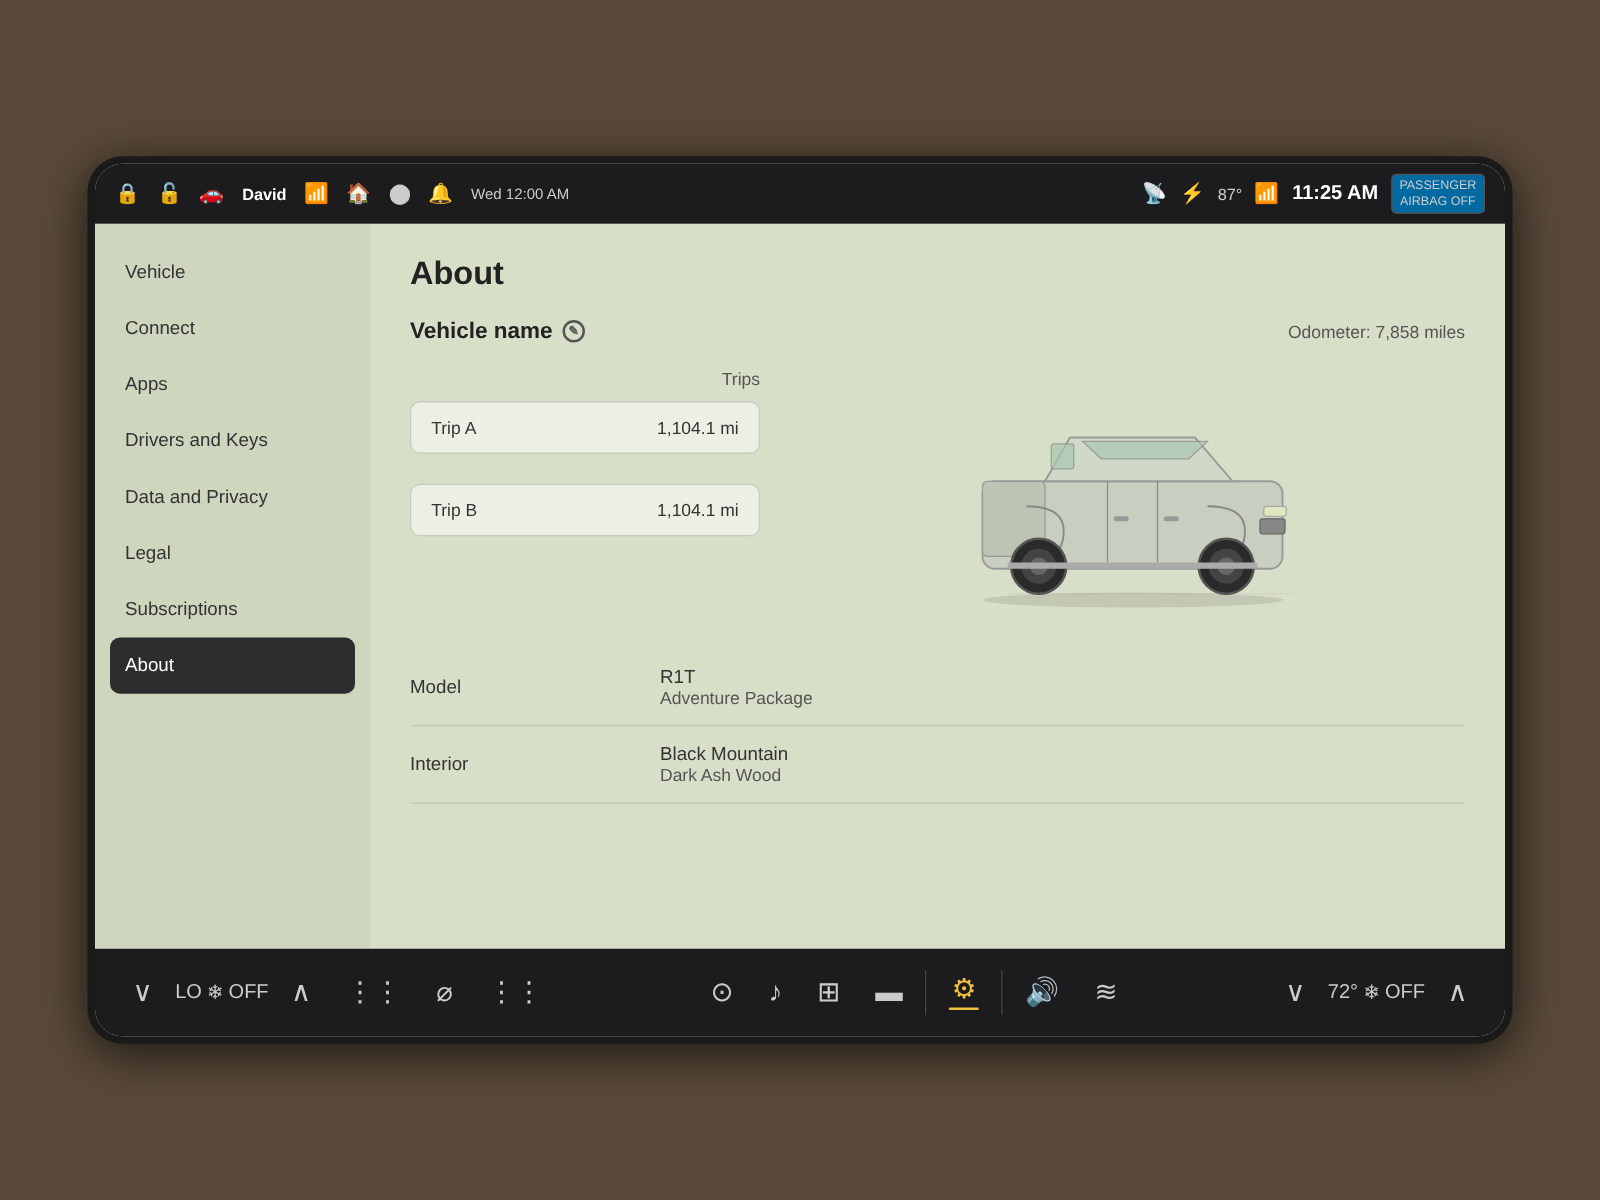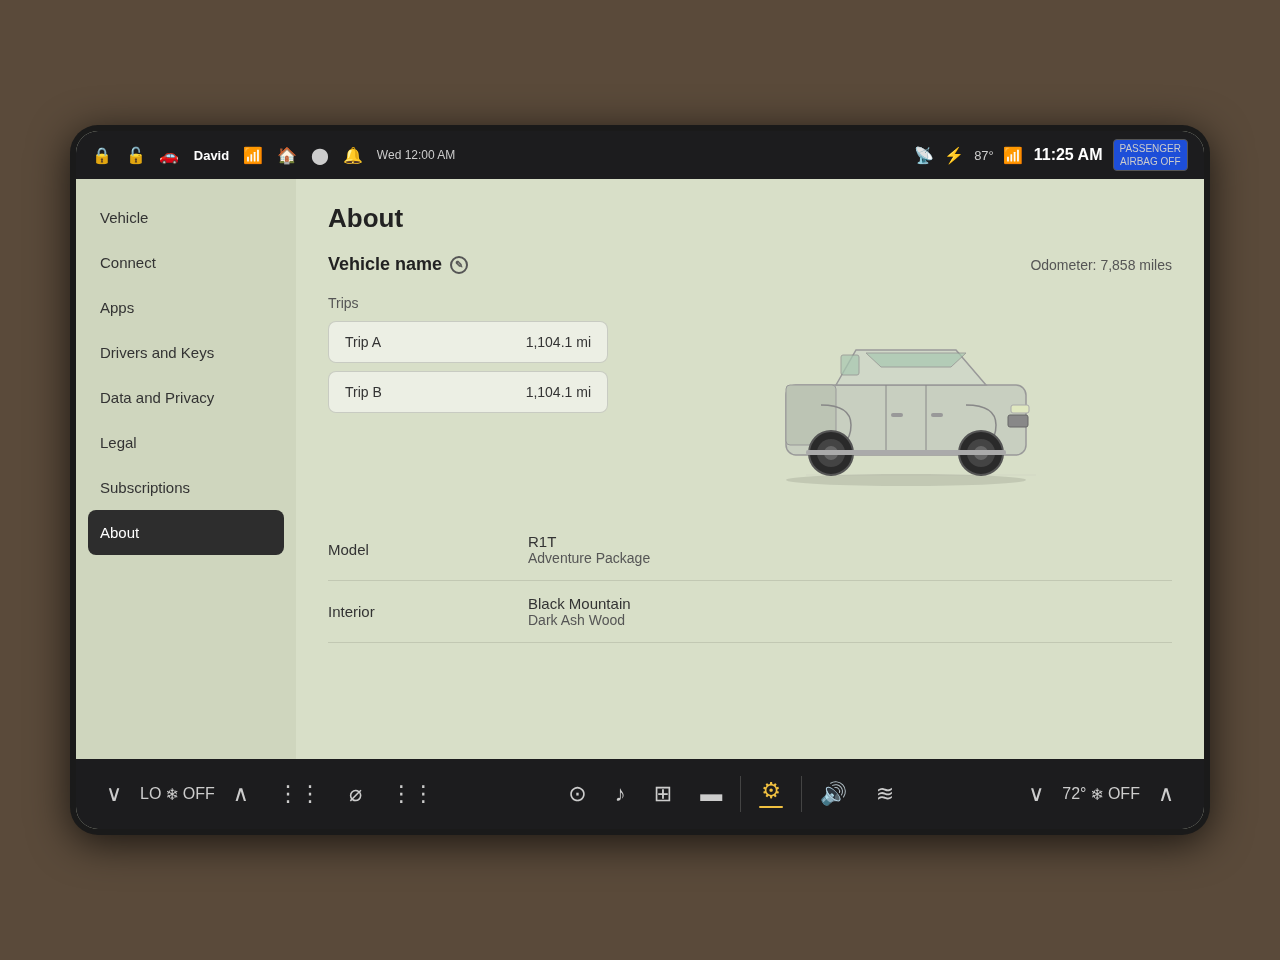--- a/index.html
+++ b/index.html
@@ -75,21 +75,21 @@
     .time-display {
       color: #fff;
       font-size: 16px;
       font-weight: 600;
     }
     .temp-display {
       color: #ccc;
       font-size: 13px;
     }
     .airbag-badge {
-      background: #1d4ed8;
+      background: #0369a1;
       border: 1px solid #555;
       color: #ccc;
       font-size: 10px;
       padding: 2px 6px;
       border-radius: 4px;
       text-align: center;
       line-height: 1.3;
     }
 
     
@@ -165,38 +165,39 @@
     .odometer-text {
       color: #555;
       font-size: 14px;
     }
 
     
     .two-col {
       display: flex;
       gap: 12px;
       margin-bottom: 24px;
+      text-align: right;
     }
     .trips-section {
       flex: 0 0 280px;
     }
     .trips-label {
       font-size: 14px;
       color: #555;
       margin-bottom: 10px;
     }
     .trip-card {
       background: rgba(255,255,255,0.5);
       border: 1px solid rgba(0,0,0,0.15);
       border-radius: 8px;
       padding: 12px 16px;
       display: flex;
       justify-content: space-between;
       align-items: center;
-      margin-bottom: 8px;
+      margin-bottom: 24px;
     }
     .trip-name {
       font-size: 14px;
       color: #333;
     }
     .trip-miles {
       font-size: 14px;
       color: #333;
     }
 

